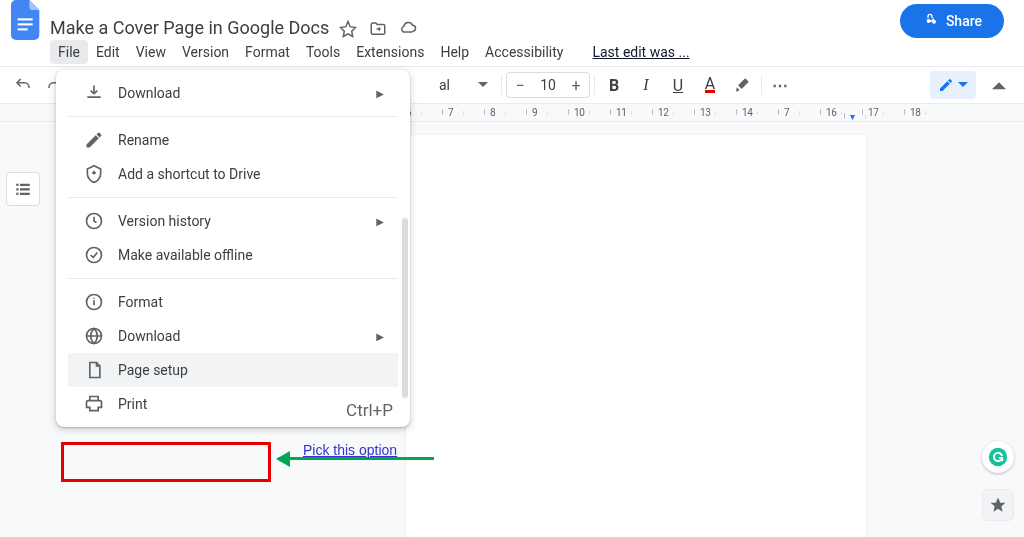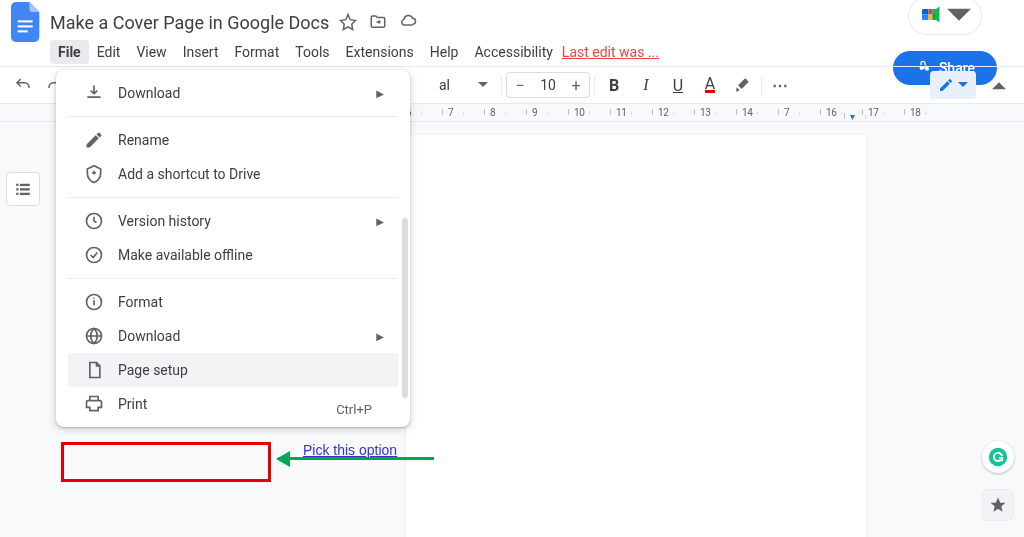--- a/index.html
+++ b/index.html
@@ -1,35 +1,35 @@
 <!DOCTYPE html>
 <html><head>
 <meta charset="utf-8">
 <style>
 * { box-sizing: border-box; margin: 0; padding: 0; font-family: 'Google Sans', Roboto, Arial, sans-serif; }
 body { width: 1024px; height: 537px; overflow: hidden; background: #fff; position: relative; }
 
 
-.title-row { display: flex; align-items: center; padding: 6px 15px 0 8px; height: 38px; }
+.title-row { display: flex; align-items: flex-end; padding: 6px 8px 0 8px; height: 38px; }
 .logo { width: 36px; height: 36px; display: flex; align-items: center; justify-content: center; }
 .logo svg { width: 32px; height: 40px; }
 .title { font-size: 18px; color: #3c4043; padding-left: 6px; }
 .title-icons { display: flex; gap: 12px; padding-left: 10px; align-items: center; }
 .title-icons .ico, .right-icons .ico { color: #5f6368; display: flex; align-items: center; justify-content: center; }
 .spacer { flex: 1; }
 .right-icons { display: flex; align-items: center; gap: 16px; padding-right: 12px; flex-direction: column; }
 .meet-btn { background: #fff; border: 1px solid #e8eaed; border-radius: 40px; padding: 6px 10px; display: flex; align-items: center; gap: 4px; }
 .meet-btn svg { width: 24px; height: 24px; }
 .share-btn { background: #1a73e8; color: #fff; border: none; border-radius: 40px; padding: 9px 22px; font-size: 14px; font-weight: 500; display: flex; align-items: center; gap: 8px; }
 
 
 .menu-row { display: flex; align-items: center; padding: 0 8px 0 50px; height: 28px; font-size: 14px; color: #3c4043; position: relative; }
 .menu-item { padding: 4px 8px; border-radius: 4px; cursor: pointer; }
-.menu-item.active { background: #e8eaed; font-weight: bold; }
-.last-edit { color: #ef4444; text-decoration: underline; margin-left: 1px; }
+.menu-item.active { background: #e8eaed; }
+.last-edit { color: #0f172a; text-decoration: underline; margin-left: 21px; }
 
 
 .toolbar { display: flex; align-items: center; height: 38px; border-top: 1px solid #e8eaed; border-bottom: 1px solid #e8eaed; padding: 0 8px; gap: 2px; position: relative; }
 .tb-btn { width: 30px; height: 28px; display: flex; align-items: center; justify-content: center; color: #5f6368; border-radius: 4px; }
 .tb-sep { width: 1px; height: 20px; background: #e8eaed; margin: 0 2px; }
 .tb-font-select { display:flex; align-items:center; min-width:52px; font-size:14px; color:#3c4043; padding:0 8px; border:1px solid transparent; }
 .fs-box { display: flex; align-items: center; border: 1px solid #dadce0; border-radius: 4px; height: 26px; }
 .fs-box .tb-btn { width: 26px; height: 24px; }
 .fs-box input { width: 30px; border: none; text-align: center; font-size: 14px; color: #3c4043; outline: none; }
 .edit-mode { position: absolute; right: 10px; display: flex; align-items: center; gap: 8px; }
@@ -46,21 +46,21 @@
 .canvas-area { position: absolute; top: 122px; left: 0; right: 0; bottom: 0; background: #f8f9fa; display: flex; }
 .left-rail { width: 46px; display: flex; flex-direction: column; align-items: center; padding-top: 50px; }
 .left-rail .railbtn { width: 34px; height: 34px; border: 1px solid #dadce0; border-radius: 4px; display:flex;align-items:center;justify-content:center;color:#5f6368; background:#fff; }
 .page { position: absolute; left: 406px; top: 13px; width: 460px; height: 402px; background: #fff; box-shadow: 0 1px 3px rgba(0,0,0,0.1); }
 
 
 .file-menu { position: absolute; left: 56px; top: 70px; width: 354px; background: #fff; border-radius: 8px; box-shadow: 0 2px 6px 2px rgba(60,64,67,.15), 0 1px 2px 0 rgba(60,64,67,.3); z-index: 10; padding: 6px 12px; }
 .fm-item { display: flex; align-items: center; height: 34px; padding: 0 16px; font-size: 14px; color: #3c4043; gap: 14px; position: relative; }
 .fm-item:hover, .fm-item.hover { background: #f1f3f4; }
 .fm-item .arrow { position: absolute; right: 14px; color: #5f6368; font-size: 10px; }
-.fm-item .shortcut { position: absolute; right: 26px; color: #5f6368; font-size: 13px; margin-top: 11px; }
+.fm-item .shortcut { position: absolute; right: 5px; color: #5f6368; font-size: 17px; margin-top: 11px; }
 .fm-sep { height: 1px; background: #e8eaed; margin: 6px 0; }
 .fm-ico { width: 20px; height: 20px; display: flex; align-items: center; justify-content: center; color: #5f6368; }
 .file-menu .scrollbar { position:absolute; right:2px; top:148px; width:6px; height:180px; background:#dadce0; border-radius:3px; }
 
 
 .highlight-box { position: absolute; left: 61px; top: 442px; width: 210px; height: 40px; border: 3px solid #e60000; z-index: 11; }
 .arrow-anno { position: absolute; left: 278px; top: 457px; z-index: 11; display: flex; align-items: center; }
 .arrow-anno .line { width: 156px; height: 3px; background: #00a651; position: relative; }
 .arrow-anno .line::before { content:''; position:absolute; left:-2px; top:-6px; border-right:14px solid #00a651; border-top:8px solid transparent; border-bottom:8px solid transparent; }
 .pick-text { position:absolute; left:303px; top:442px; color:#3333cc; font-size:14px; text-decoration: underline; z-index:11; font-family: Arial; }
@@ -129,21 +129,21 @@
         </svg>
       <span>Share</span>
     </button>
   </div>
 </div>
 
 <div class="menu-row" id="menubar">
     <div class="menu-item active">File</div>
     <div class="menu-item">Edit</div>
     <div class="menu-item">View</div>
-    <div class="menu-item">Insert</div>
+    <div class="menu-item">Version</div>
     <div class="menu-item">Format</div>
     <div class="menu-item">Tools</div>
     <div class="menu-item">Extensions</div>
     <div class="menu-item">Help</div>
     <div class="menu-item">Accessibility</div>
     <span class="last-edit">Last edit was ...</span>
   </div>
 
 <div class="toolbar">
   <div class="tb-btn">

